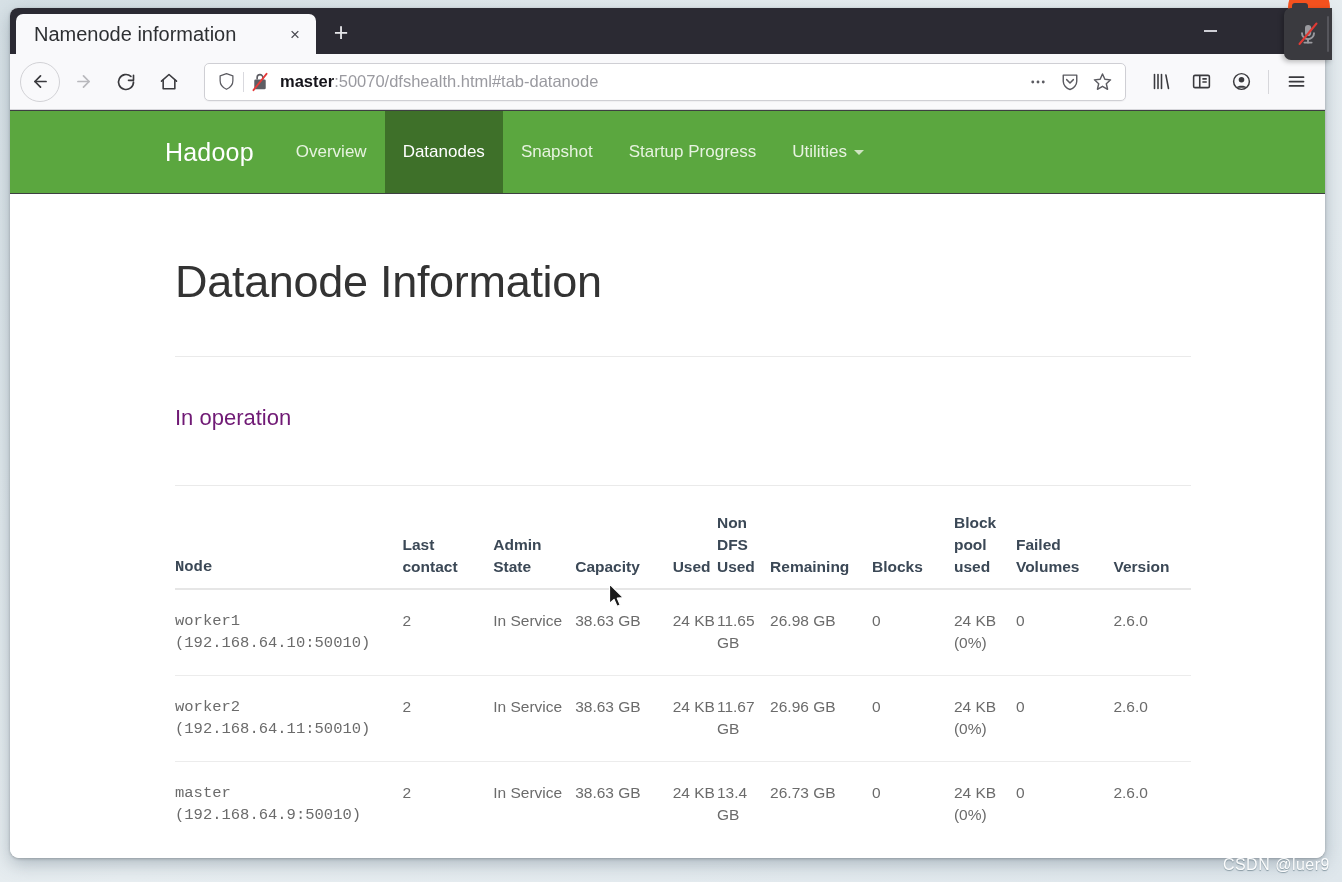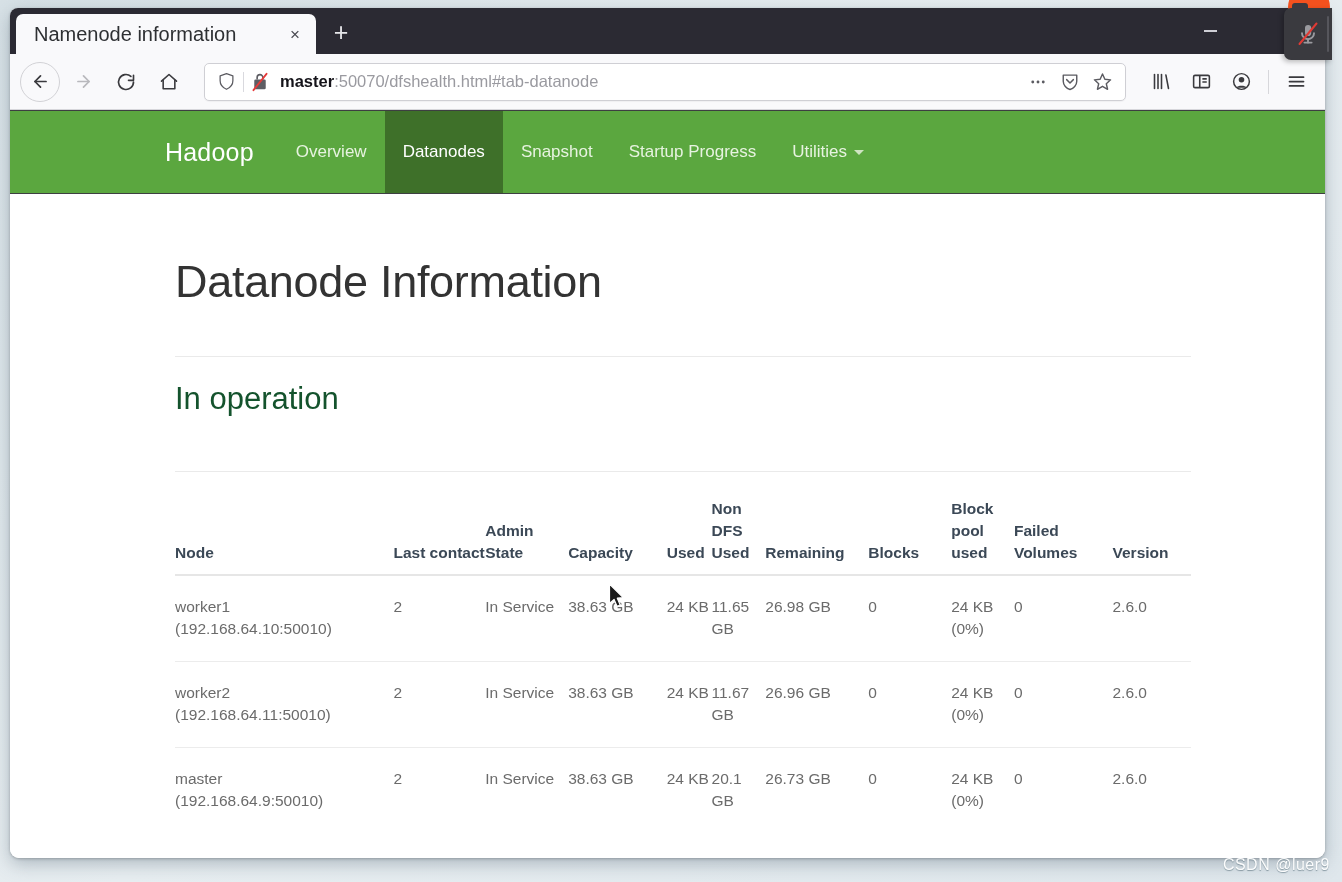--- a/index.html
+++ b/index.html
@@ -229,24 +229,24 @@
     margin-top: 62px;
     letter-spacing: -0.3px;
   }
   hr.rule {
     border: none;
     border-top: 1px solid #eaeaea;
     margin-top: 48px;
     width: 1016px;
   }
   h2.section-title {
-    font-size: 31px;
+    font-size: 22px;
     font-weight: 400;
-    color: #14532d;
-    margin-top: 24px;
+    color: #701a75;
+    margin-top: 48px;
   }
   hr.rule2 {
     border: none;
     border-top: 1px solid #eaeaea;
     margin-top: 54px;
     width: 1016px;
   }
 
   table.dn-table {
     border-collapse: collapse;
@@ -266,21 +266,21 @@
   table.dn-table td {
     vertical-align: top;
     color: #6b6b6b;
     padding: 20px 0 20px 0;
     border-bottom: 1px solid #ececec;
     line-height: 1.45;
   }
   table.dn-table tr:last-child td { border-bottom: none; }
 
   
-  .c-node     { width: 195px; padding-right: 10px !important; }
+  .c-node     { width: 195px; padding-right: 10px !important; font-family: Liberation Mono, monospace; }
   .c-last     { width: 82px; }
   .c-admin    { width: 74px; }
   .c-capacity { width: 88px; }
   .c-used     { width: 40px; }
   .c-nondfs   { width: 48px; }
   .c-remain   { width: 92px; margin-left: 36px; }
   .c-blocks   { width: 74px; }
   .c-bpused   { width: 56px; margin-top: 28px; }
   .c-failed   { width: 88px; }
   .c-version  { width: 70px; }
@@ -559,21 +559,21 @@
 
           <tr>
             <td class="c-node">
               <span class="node-name">master</span>
               <span class="node-addr">(192.168.64.9:50010)</span>
             </td>
             <td class="c-last">2</td>
             <td class="c-admin">In Service</td>
             <td class="c-capacity">38.63 GB</td>
             <td class="c-used">24 KB</td>
-            <td class="c-nondfs">20.1 GB</td>
+            <td class="c-nondfs">13.4 GB</td>
             <td class="c-remain">26.73 GB</td>
             <td class="c-blocks">0</td>
             <td class="c-bpused">24 KB (0%)</td>
             <td class="c-failed">0</td>
             <td class="c-version">2.6.0</td>
           </tr>
 
         </tbody>
       </table>
     </div>

